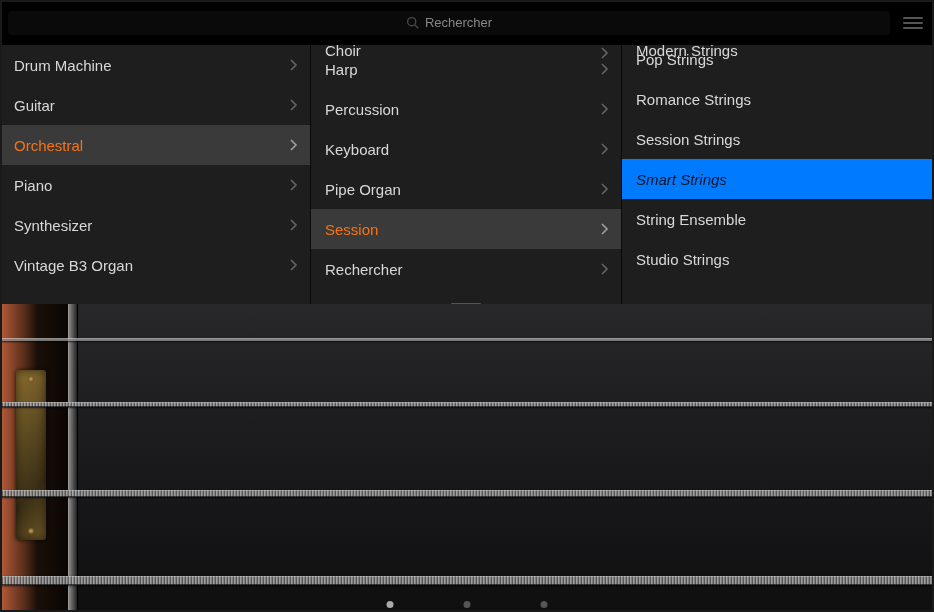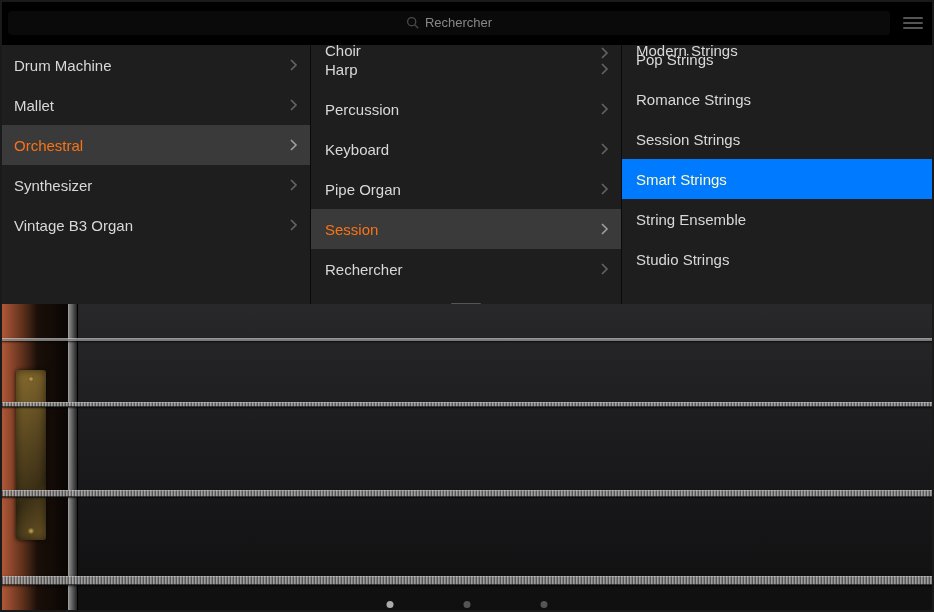--- a/index.html
+++ b/index.html
@@ -73,21 +73,22 @@
       font-size: 15px;
       font-weight: 300;
       position: relative;
     }
     .item.selected {
       background: #3a3a3a;
       color: #f97316;
     }
     .item.highlight {
       background: #007aff;
-      color: #fef9c3;
+      color: #0f172a;
+      font-style: italic;
     }
     .chevron {
       position: absolute;
       right: 12px;
       width: 8px;
       height: 12px;
       opacity: 0.5;
     }
     .item.selected .chevron { opacity: 0.9; }
     .col2 .scroll-inner { margin-top: -10px; }
@@ -219,27 +220,33 @@
 <div class="browser">
   <div class="column col1">
     <div class="scroll-inner" id="col1">
         <div class="item">
           <span>Drum Machine</span>
           <svg class="chevron" viewBox="0 0 8 12" fill="none" stroke="#aaa" stroke-width="1.6">
             <polyline points="1,1 6,6 1,11"></polyline>
           </svg>
         </div>
         <div class="item">
-          <span>Mallet</span>
+          <span>Guitar</span>
           <svg class="chevron" viewBox="0 0 8 12" fill="none" stroke="#aaa" stroke-width="1.6">
             <polyline points="1,1 6,6 1,11"></polyline>
           </svg>
         </div>
         <div class="item selected">
           <span>Orchestral</span>
+          <svg class="chevron" viewBox="0 0 8 12" fill="none" stroke="#aaa" stroke-width="1.6">
+            <polyline points="1,1 6,6 1,11"></polyline>
+          </svg>
+        </div>
+        <div class="item">
+          <span>Piano</span>
           <svg class="chevron" viewBox="0 0 8 12" fill="none" stroke="#aaa" stroke-width="1.6">
             <polyline points="1,1 6,6 1,11"></polyline>
           </svg>
         </div>
         <div class="item">
           <span>Synthesizer</span>
           <svg class="chevron" viewBox="0 0 8 12" fill="none" stroke="#aaa" stroke-width="1.6">
             <polyline points="1,1 6,6 1,11"></polyline>
           </svg>
         </div>

